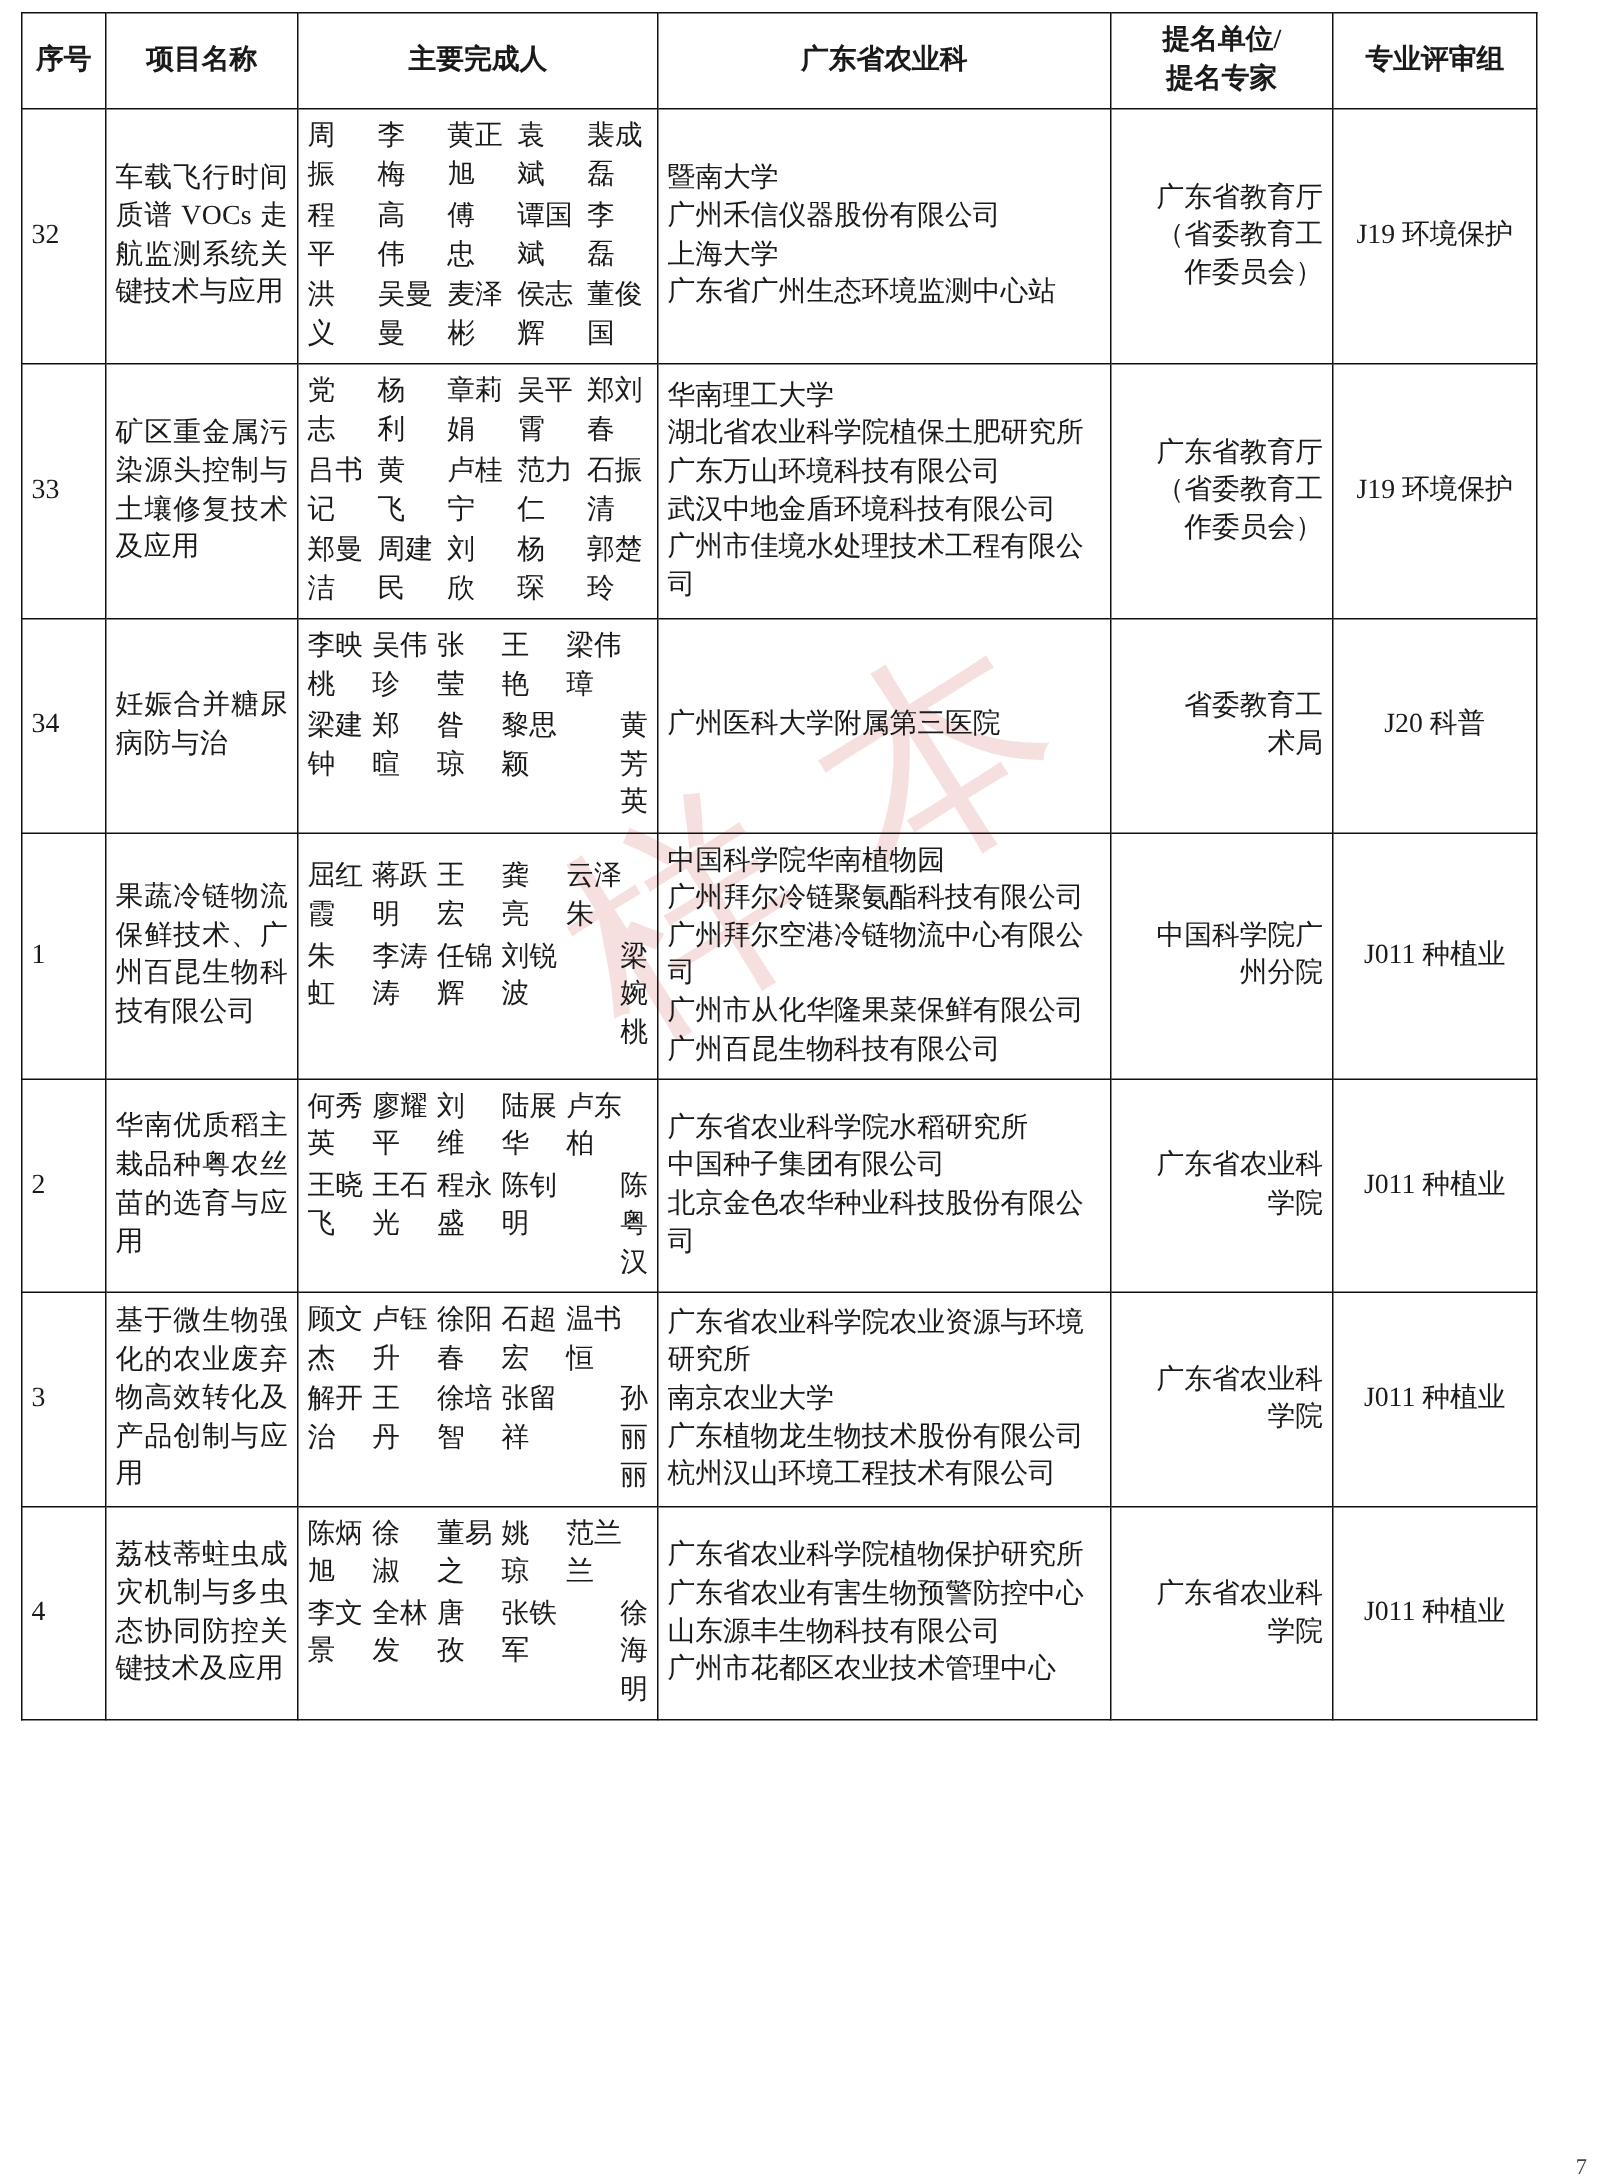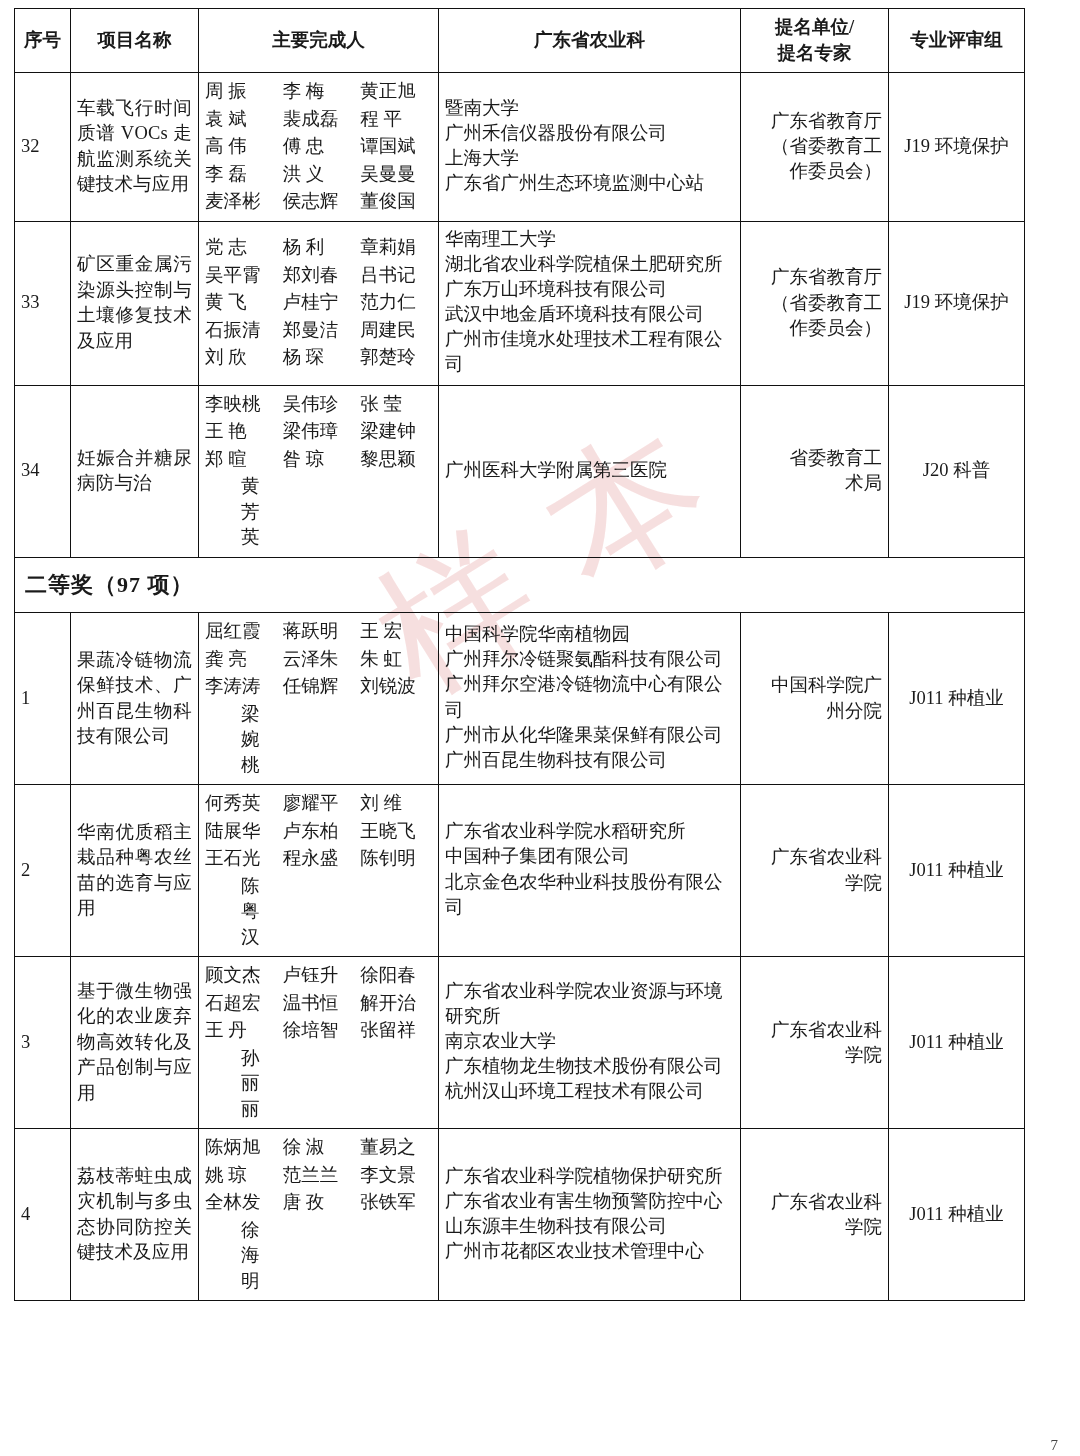--- a/index.html
+++ b/index.html
@@ -77,21 +77,21 @@
     text-align-last: left;
     letter-spacing: .2px;
   }
   td.c-people { padding: 6px 4px; }
   td.c-units  { text-align: left; font-family: Liberation Mono, monospace; }
   td.c-nom    { text-align: right; }
   td.c-group  { text-align: center; }
 
   .people-grid {
     display: grid;
-    grid-template-columns: 1fr 1fr 1fr;
+    grid-template-columns: 1fr 1fr 1fr 1fr 1fr;
     column-gap: 6px;
     row-gap: 2px;
   }
   .people-grid span {
     display: flex;
     justify-content: space-between;
     font-size: 18.5px;
     letter-spacing: 0;
   }
   .people-grid span.one { justify-content: flex-start; margin-left: 36px; }
@@ -249,23 +249,20 @@
         </td>
         <td class="c-nom">
           <div class="nom-lines">
             <div>省委教育工</div>
             <div>术局</div>
           </div>
         </td>
         <td class="c-group">J20 科普</td>
       </tr>
 
-      <tr class="section-row">
-        <td colspan="6">二等奖（97 项）</td>
-      </tr>
 
       <tr>
         <td class="c-no">1</td>
         <td class="c-title">果蔬冷链物流保鲜技术、广州百昆生物科技有限公司</td>
         <td class="c-people">
           <div class="people-grid">
             <span>屈红霞</span>
             <span>蒋跃明</span>
             <span>王 宏</span>
             <span>龚 亮</span>

